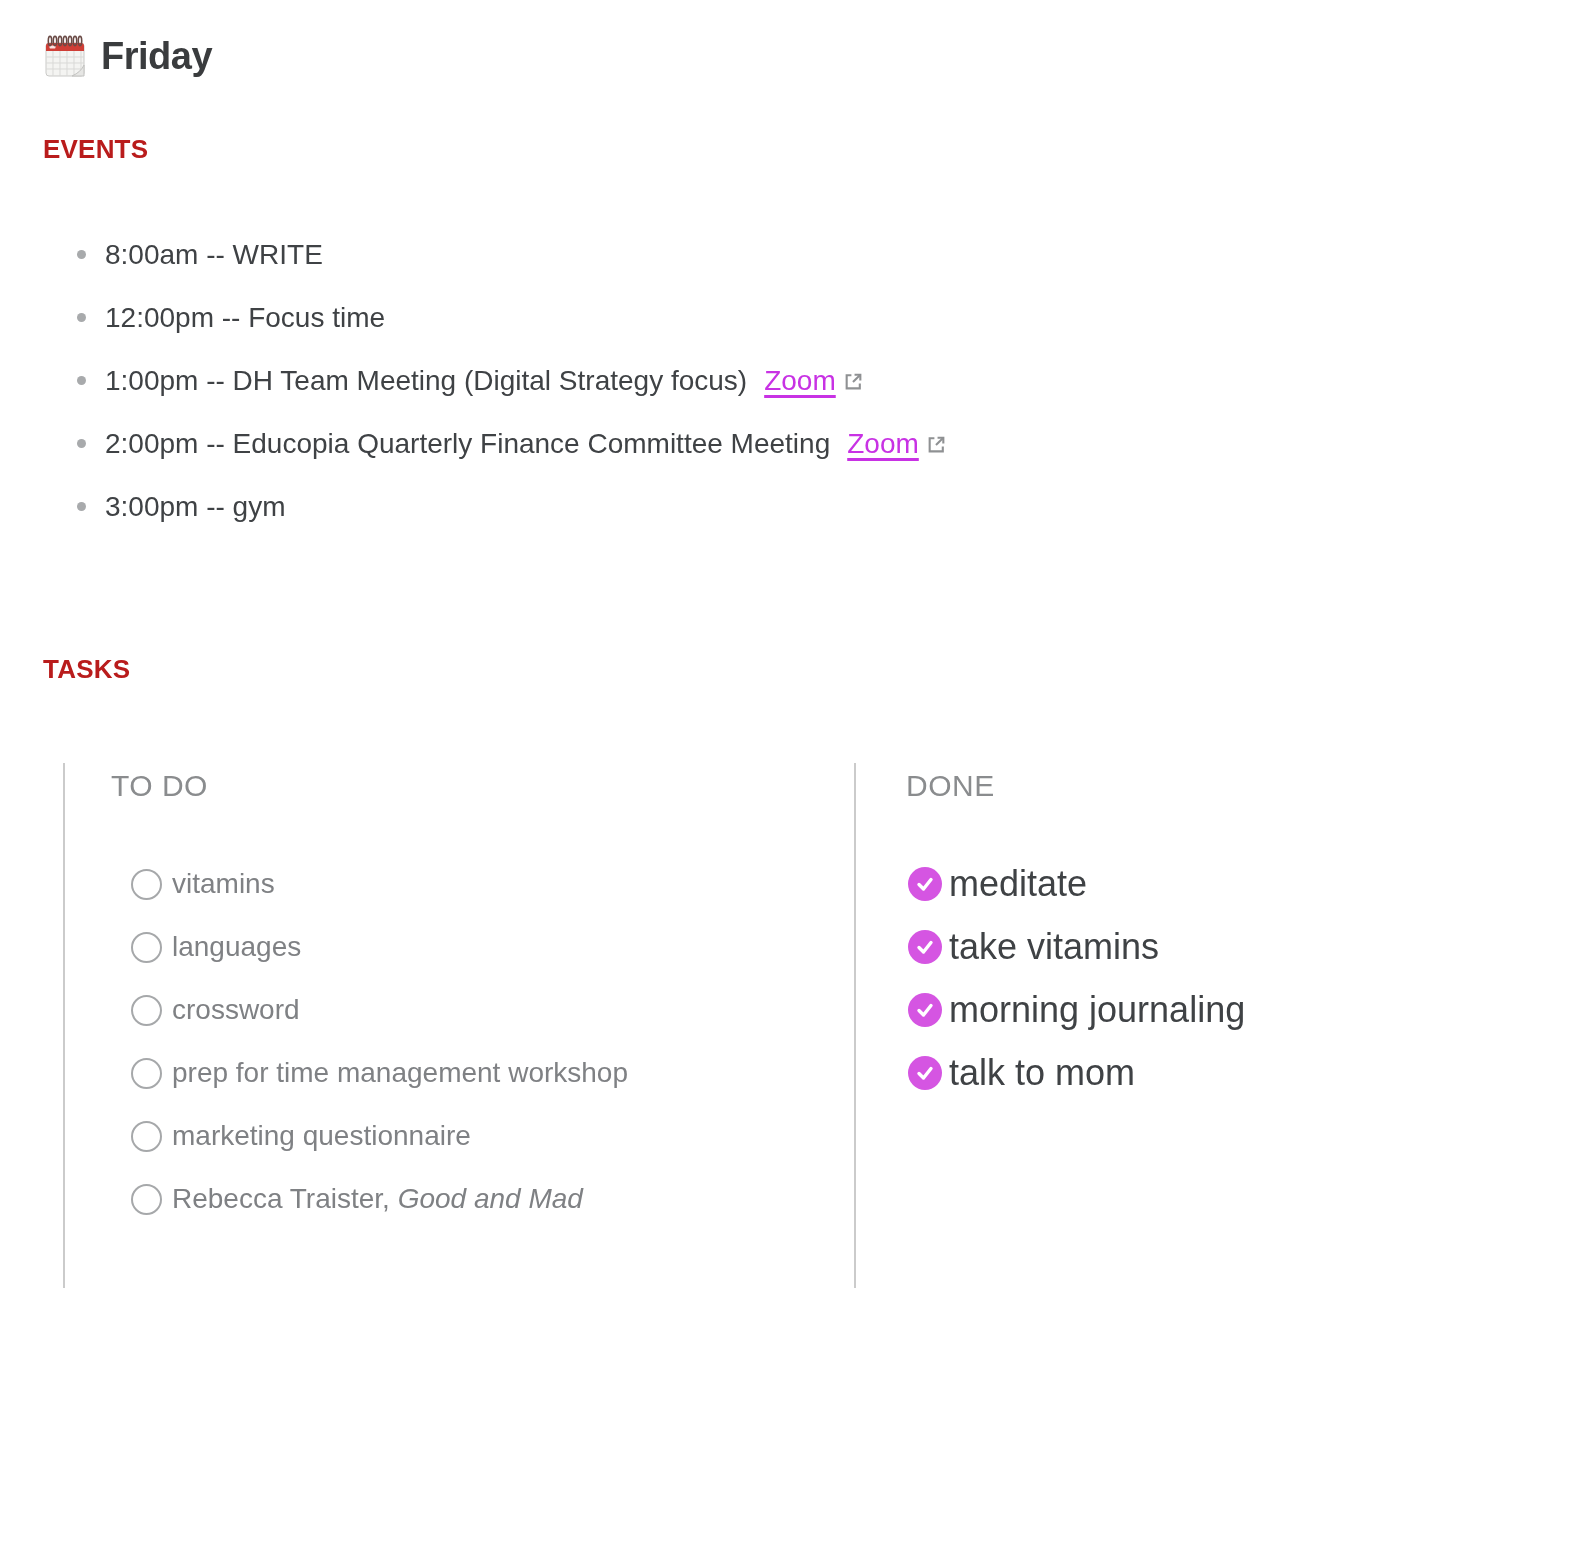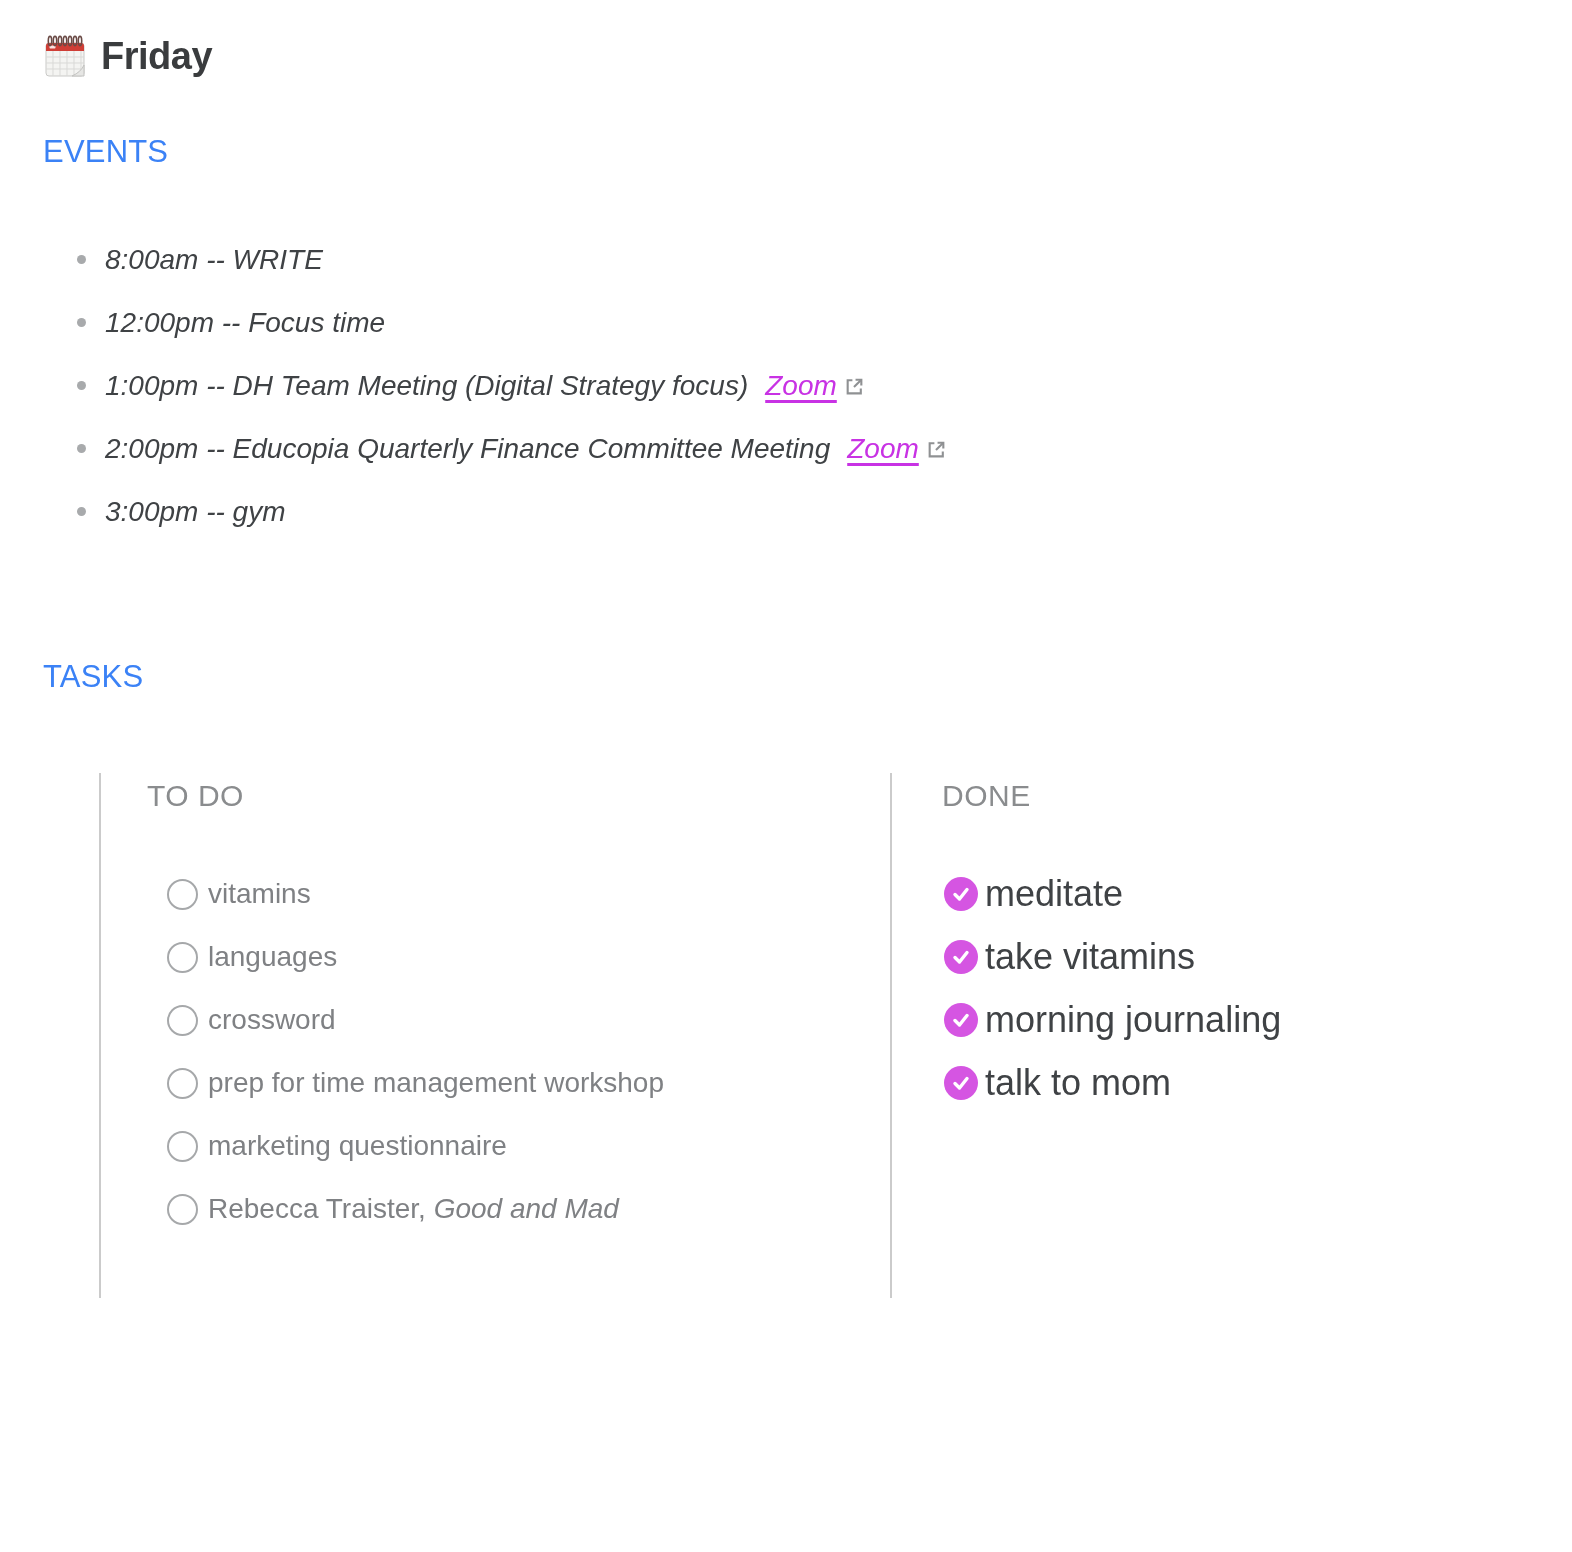--- a/index.html
+++ b/index.html
@@ -15,54 +15,53 @@
   
   .title-row { display: flex; align-items: flex-end; gap: 14px; }
   .title-icon { width: 44px; height: 44px; flex: 0 0 auto; }
   .page-title {
     font-size: 38px; font-weight: bold; color: #3a3c3e;
     letter-spacing: -0.5px;
   }
 
   
   .section-heading {
-    font-size: 31px; font-weight: normal; color: #3b82f6;
+    font-size: 26px; font-weight: bold; color: #b91c1c;
     letter-spacing: 0.2px;
   }
   .events-heading { margin-top: 56px; }
   .tasks-heading  { margin-top: 132px; }
 
   
   .event-list { list-style: none; margin-top: 74px; }
   .event-item {
     position: relative;
     padding-left: 62px;
     font-size: 28px; line-height: 31px;
     color: #3f4245;
     margin-bottom: 32px;
     white-space: nowrap;
-    font-style: italic;
   }
   .bullet-dot {
     position: absolute; left: 34px; top: 11px;
     width: 9px; height: 9px; border-radius: 50%;
     background: #a8aaac;
   }
   .event-link {
     color: #c832e4;
     text-decoration: underline;
     text-decoration-thickness: 3px;
     text-underline-offset: 5px;
     margin-left: 17px;
     font-size: 28px;
   }
   .ext-icon { width: 21px; height: 21px; margin-left: 7px; vertical-align: -2px; }
 
   
-  .columns { display: flex; margin-left: 56px; margin-top: 78px; }
+  .columns { display: flex; margin-left: 20px; margin-top: 78px; }
   .col {
     border-left: 2px solid #cbcbcb;
     min-height: 525px;
   }
   .col-todo { width: 791px; padding-left: 46px; }
   .col-done { flex: 1; padding-left: 50px; }
   .col-label {
     margin-top: 6px;
     font-size: 30px; color: #8a8c8e; letter-spacing: 0.5px;
   }

